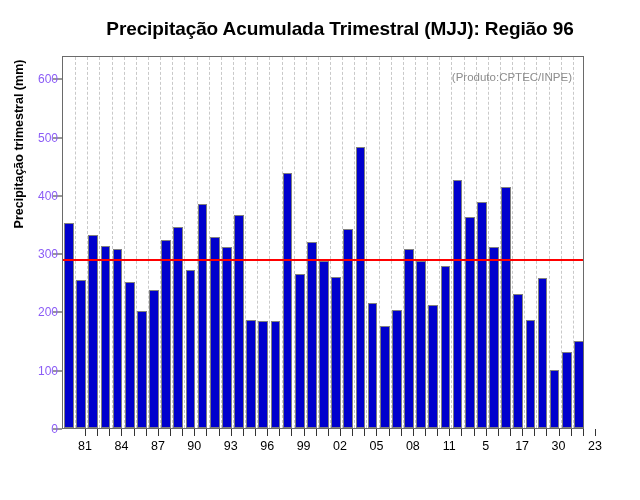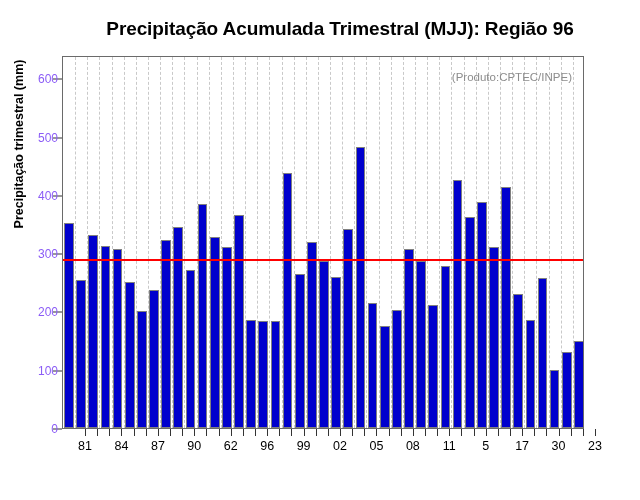--- a/index.html
+++ b/index.html
@@ -329,21 +329,21 @@
       <div class="xtick-mark" style="left: 66.7674px;"></div>
       <div class="xtick-mark" style="left: 78.907px;"></div>
       <div class="xtick-label" style="left: 78.907px;">87</div>
       <div class="xtick-mark" style="left: 91.0465px;"></div>
       <div class="xtick-mark" style="left: 103.186px;"></div>
       <div class="xtick-mark" style="left: 115.326px;"></div>
       <div class="xtick-label" style="left: 115.326px;">90</div>
       <div class="xtick-mark" style="left: 127.465px;"></div>
       <div class="xtick-mark" style="left: 139.605px;"></div>
       <div class="xtick-mark" style="left: 151.744px;"></div>
-      <div class="xtick-label" style="left: 151.744px;">62</div>
+      <div class="xtick-label" style="left: 151.744px;">93</div>
       <div class="xtick-mark" style="left: 163.884px;"></div>
       <div class="xtick-mark" style="left: 176.023px;"></div>
       <div class="xtick-mark" style="left: 188.163px;"></div>
       <div class="xtick-label" style="left: 188.163px;">96</div>
       <div class="xtick-mark" style="left: 200.302px;"></div>
       <div class="xtick-mark" style="left: 212.442px;"></div>
       <div class="xtick-mark" style="left: 224.581px;"></div>
       <div class="xtick-label" style="left: 224.581px;">99</div>
       <div class="xtick-mark" style="left: 236.721px;"></div>
       <div class="xtick-mark" style="left: 248.86px;"></div>

